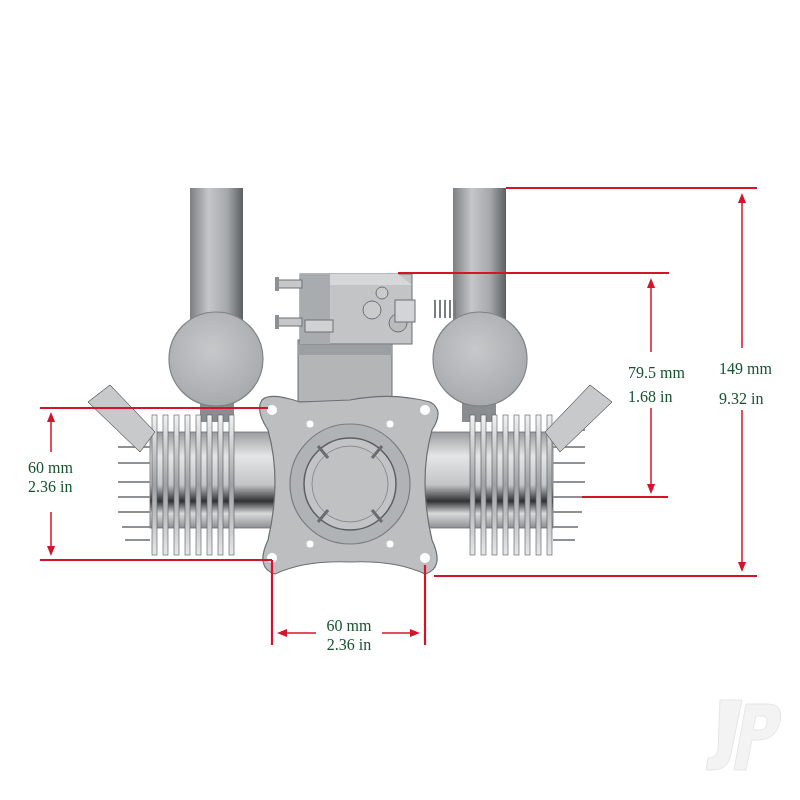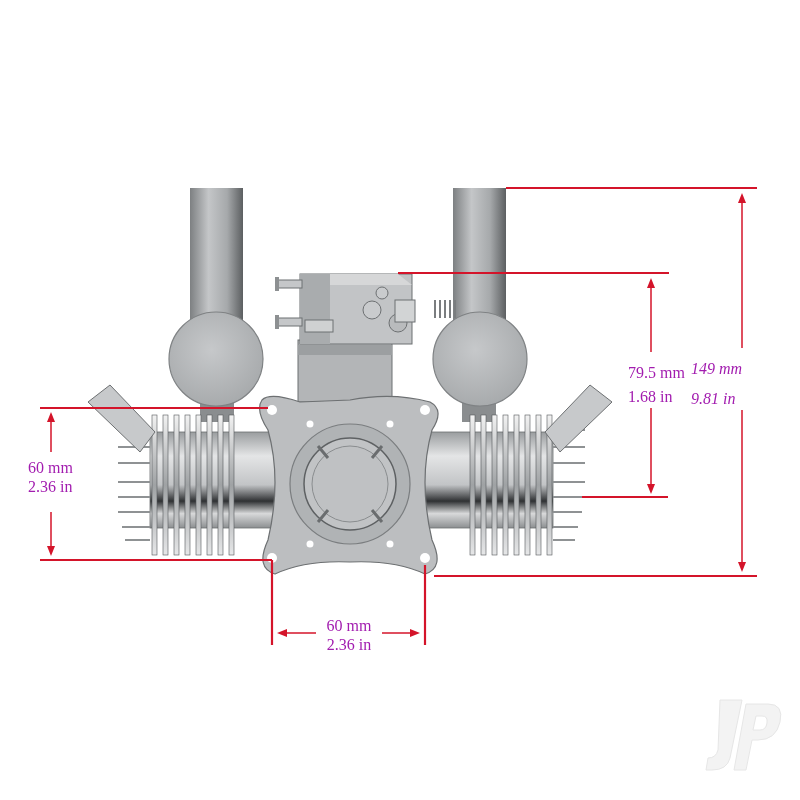--- a/index.html
+++ b/index.html
@@ -1,18 +1,18 @@
 <!DOCTYPE html>
 <html><head>
 <meta charset="utf-8">
 <style>
   html, body { margin: 0; padding: 0; background: #ffffff; }
   body { width: 800px; height: 800px; overflow: hidden; position: relative; font-family: "Liberation Serif", "DejaVu Serif", serif; }
   #canvas { position: absolute; left: 0; top: 0; width: 800px; height: 800px; }
-  .dim-label { position: absolute; color: #a21caf; font-size: 16px; line-height: 19px; text-align: left; white-space: nowrap; }
+  .dim-label { position: absolute; color: #14532d; font-size: 16px; line-height: 19px; text-align: left; white-space: nowrap; }
   .dim-label.center { text-align: center; }
   .watermark { position: absolute; left: 700px; top: 690px; width: 90px; height: 90px; }
 </style>
 </head>
 <body>
 
 <svg id="canvas" viewBox="0 0 800 800" xmlns="http://www.w3.org/2000/svg">
   <defs>
     <linearGradient id="pipeGrad" x1="0" x2="1" y1="0" y2="0">
       <stop offset="0" stop-color="#7d8082"></stop>
@@ -194,23 +194,23 @@
 <div class="dim-label center" style="left:306px; top:616px; width:86px;">
   <div>60 mm</div>
   <div>2.36 in</div>
 </div>
 
 <div class="dim-label" style="left:628px; top:361px; line-height:24px;">
   <div>79.5 mm</div>
   <div>1.68 in</div>
 </div>
 
-<div class="dim-label" style="left:691px; top:354px; line-height:30px;font-style:italic;">
+<div class="dim-label" style="left:719px; top:354px; line-height:30px;">
   <div>149 mm</div>
-  <div>9.81 in</div>
+  <div>9.32 in</div>
 </div>
 
 <svg class="watermark" viewBox="0 0 90 90">
   <g fill="#f3f3f3" stroke="#e6e6e6" stroke-width="1">
     <path d="M20,10 L42,10 L30,68 Q27,80 12,80 L6,80 L8,68 Q16,68 18,60 Z"></path>
     <path d="M46,14 L68,14 Q84,14 80,32 Q76,50 58,50 L52,50 L46,80 L34,80 Z M56,26 L53,40 L60,40 Q66,40 67,33 Q68,26 62,26 Z"></path>
   </g>
 </svg>
 
 </body></html>

